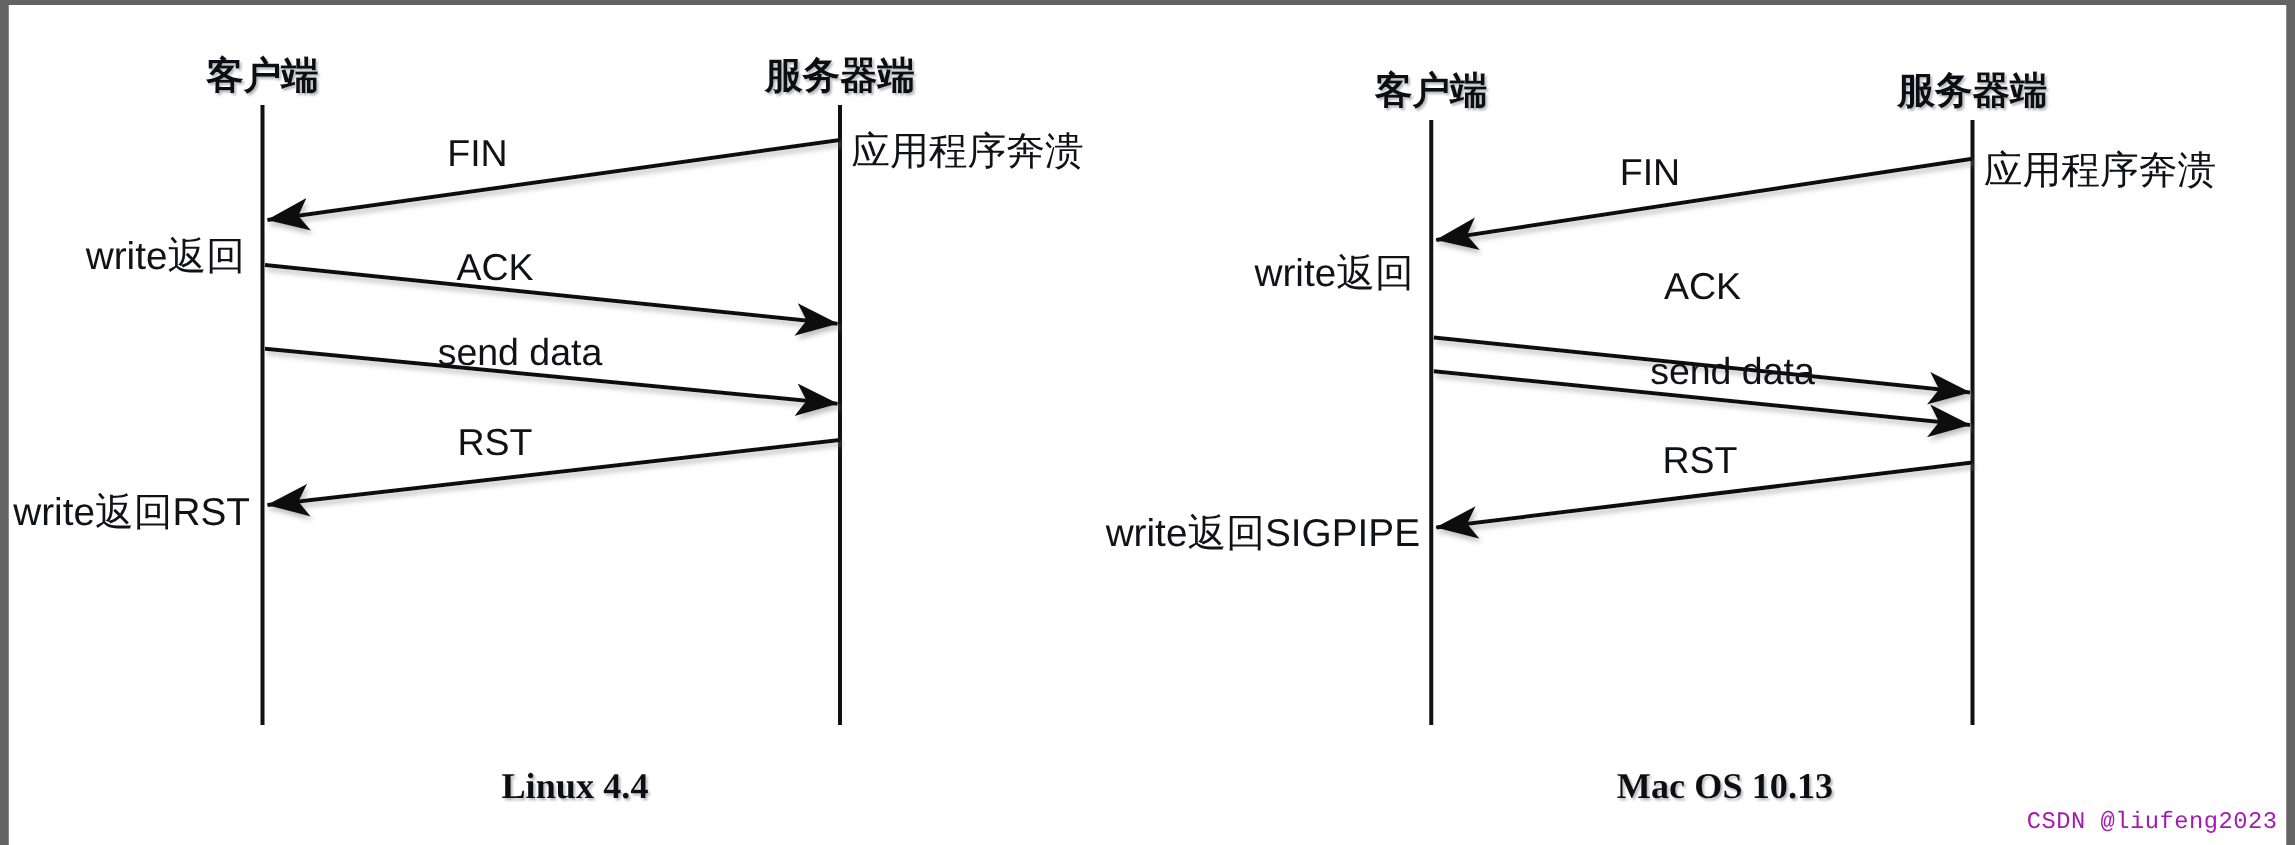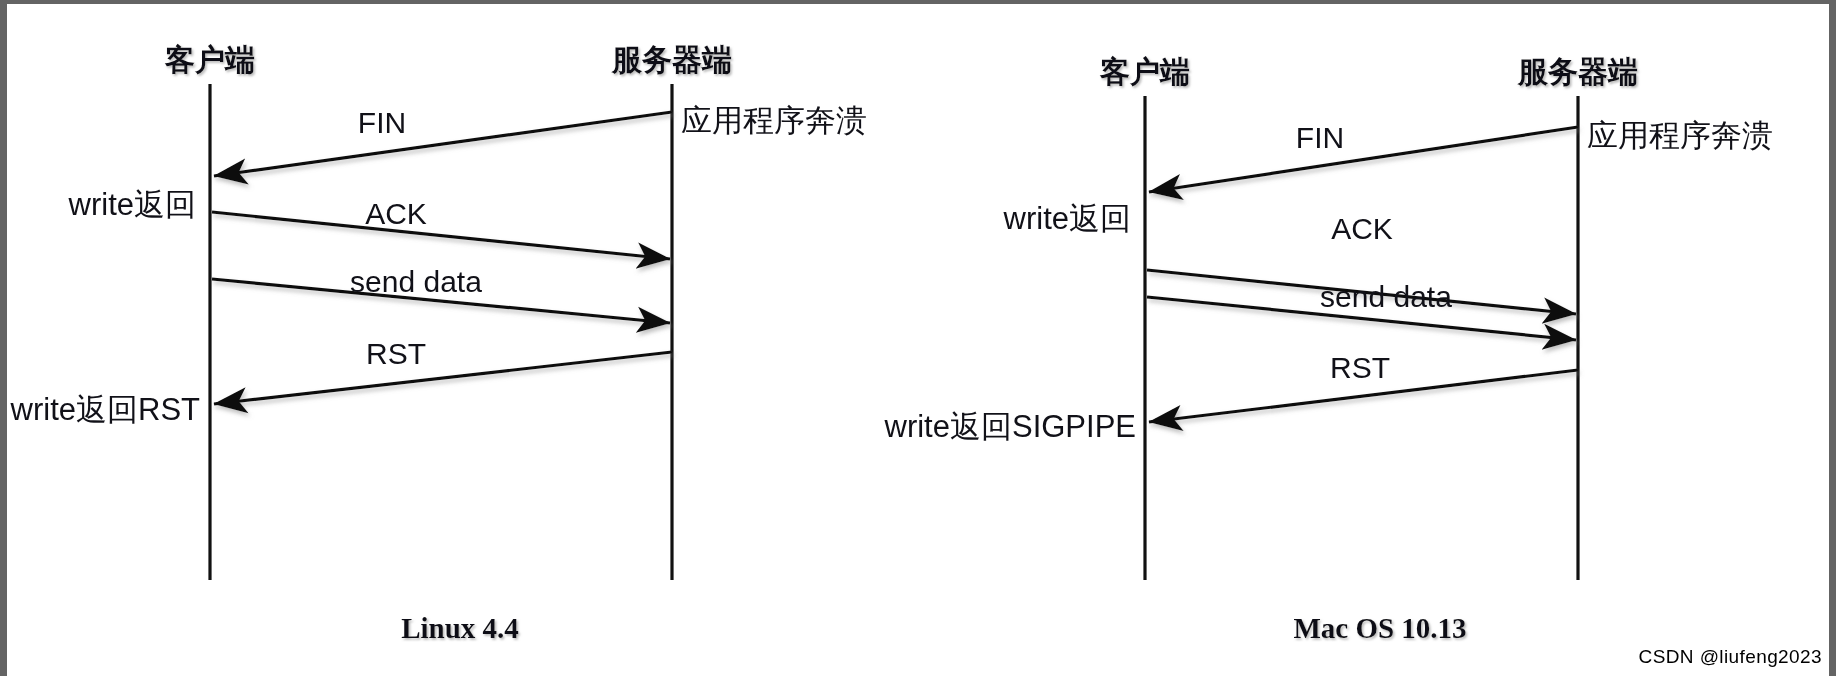--- a/index.html
+++ b/index.html
@@ -74,23 +74,23 @@
   .caption {
     font-family: "Liberation Serif", "DejaVu Serif", serif;
     font-weight: bold;
     font-size: 29px;
     fill: #111118;
   }
   .watermark {
     position: absolute;
     right: 14px;
     bottom: 8px;
-    font-family: Liberation Sans, sans-serif;
+    font-family: Liberation Mono, monospace;
     font-size: 19px;
-    color: #000000;
+    color: #a21caf;
     letter-spacing: 0.4px;
     white-space: nowrap;
   }
 </style>
 </head>
 <body>
 
 <div id="page">
 
   <div class="frame-left"></div>

